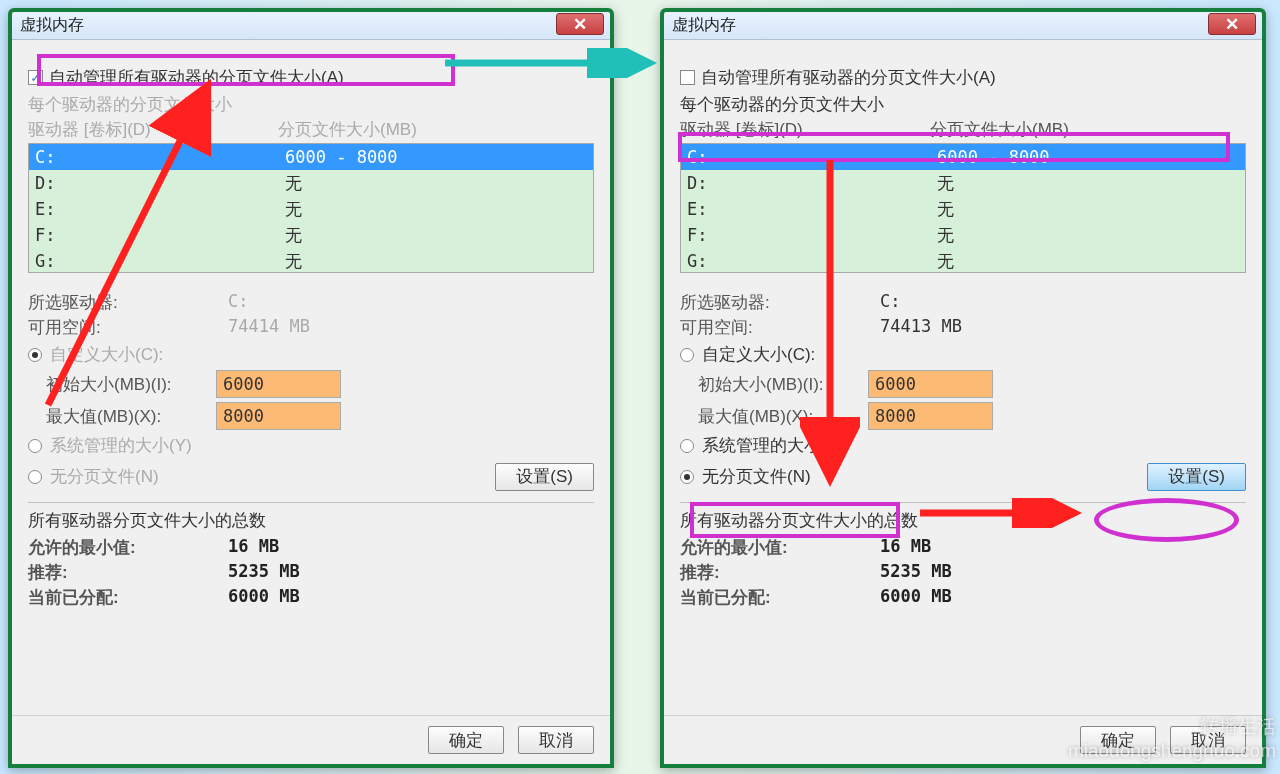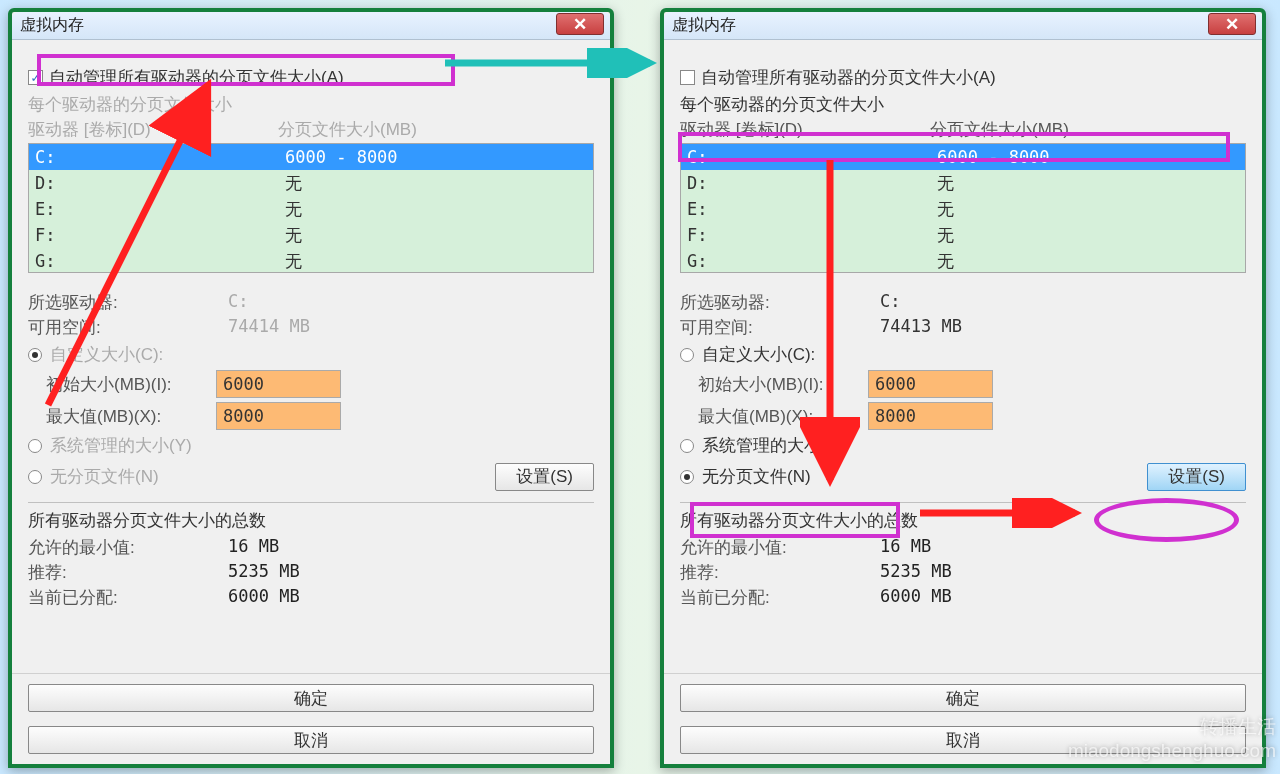--- a/index.html
+++ b/index.html
@@ -80,22 +80,22 @@
   .radio-row { display: flex; align-items: center; margin: 4px 0; }
   .radio { width: 14px; height: 14px; border: 1px solid #888; border-radius: 50%; background: #fff; margin-right: 8px; display: inline-flex; align-items: center; justify-content: center; }
   .radio.sel::after { content: ""; width: 6px; height: 6px; background: #333; border-radius: 50%; }
   .input-row { display: flex; align-items: center; margin: 4px 0 4px 18px; }
   .input-row .lbl { flex: 0 0 170px; color: #555; }
   .textbox { width: 125px; height: 28px; border: 1px solid #aaa; background: #fdba74; padding: 0 6px; font-family: "SimSun", monospace; display: flex; align-items: center; }
   .btn { height: 28px; padding: 0 20px; border: 1px solid #888; background: linear-gradient(#fdfdfd,#e6e6e6); border-radius: 2px; cursor: pointer; display: inline-flex; align-items: center; justify-content: center; }
   .btn.accent { background: linear-gradient(#e0f2ff,#a0d5f5); border-color: #4090d0; }
   .hr { border-top: 1px solid #c0c0c0; margin: 10px 0 6px 0; }
   .totals .kv .k { flex: 0 0 190px; }
-  .totals .kv { font-weight: normal; color: #222; }
-  .footer { display: flex; justify-content: flex-end; gap: 14px; padding: 10px 16px; border-top: 1px solid #d0d0d0; position: absolute; left: 0; right: 0; bottom: 0; flex-direction: column; }
+  .totals .kv { font-weight: bold; color: #222; }
+  .footer { display: flex; justify-content: flex-end; gap: 14px; padding: 10px 16px; border-top: 1px solid #d0d0d0; position: absolute; left: 0; right: 0; bottom: 0; }
 
   
   .highlight-box { position: absolute; border: 4px solid #d030d0; pointer-events: none; }
   .highlight-oval { position: absolute; border: 5px solid #d030d0; border-radius: 50%; pointer-events: none; }
   .arrow-svg { position: absolute; pointer-events: none; }
   .watermark { position: absolute; right: 4px; bottom: 12px; color: rgba(255,255,255,0.65); font-size: 19px; text-shadow: 0 0 4px rgba(0,0,0,0.3); pointer-events: none; }
   .disabled-text { color: #aaa !important; }
 </style>
 </head>
 <body>

